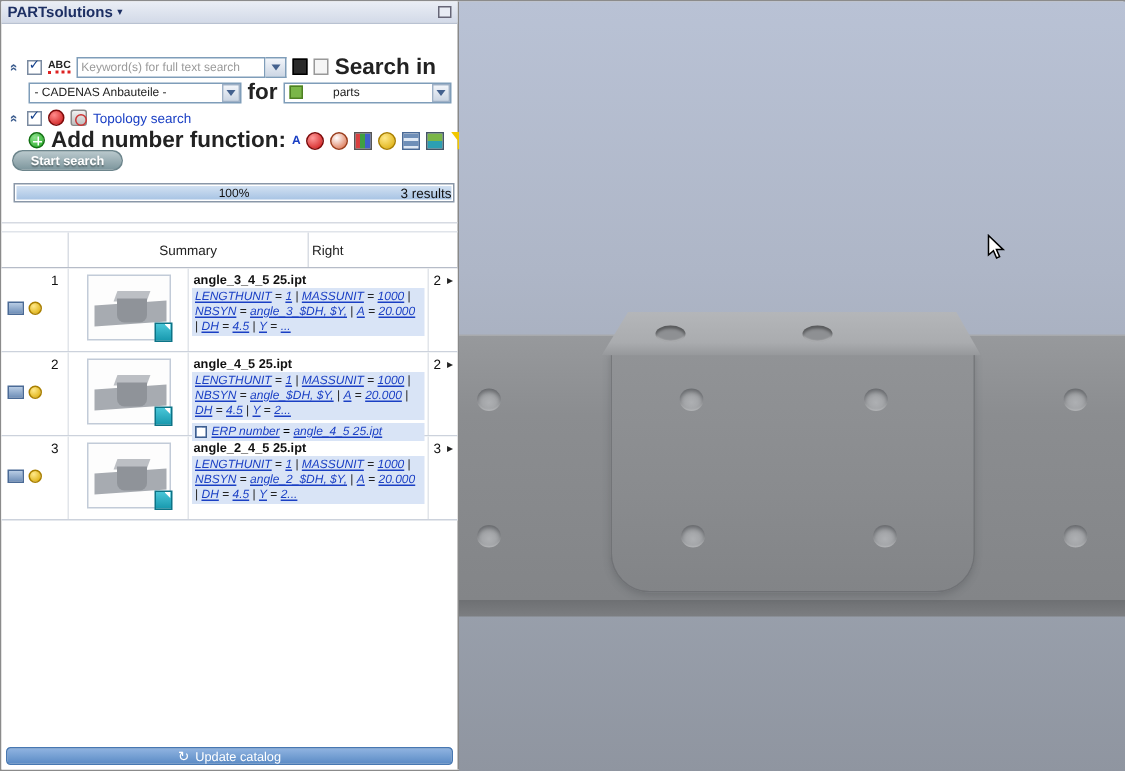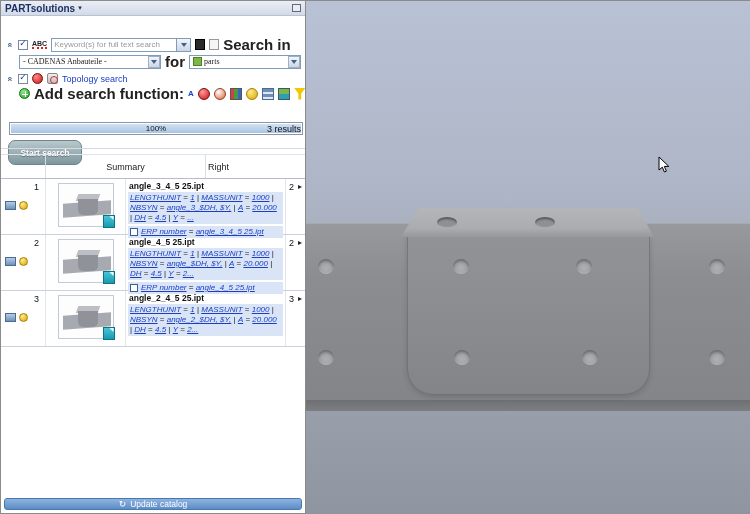--- a/index.html
+++ b/index.html
@@ -35,21 +35,21 @@
   .chk { font-size:9px; color:#16418c; font-style:normal; line-height:1; margin-top:-2px; }
   .abc { font-size:7px; font-weight:bold; color:#222; border-bottom:2px dotted #d22; line-height:1.1; }
   .kw { width:126px; height:14px; border:1px solid #7f9db9; font-size:8px; padding:0 2px; color:#333; }
   .kw::placeholder { color:#9a9a9a; }
   .dd { width:14px; height:14px; margin-left:-4px; background:linear-gradient(#f2f5fa,#ccd6e4); border:1px solid #7f9db9; border-left:0; display:flex; align-items:center; justify-content:center; }
   .arr { width:0; height:0; border-left:3px solid transparent; border-right:3px solid transparent; border-top:4px solid #44618e; }
   .ic-dark { width:10px; height:11px; background:#2b2b2b; border:1px solid #000; }
   .ic-light { width:10px; height:11px; background:#f5f5f5; border:1px solid #999; }
   .lbl { font-size:15px; color:#222; white-space:nowrap;font-weight:bold; }
 
-  .combo { height:14px; border:1px solid #7f9db9; background:#fff; display:flex; align-items:center; font-size:8px; padding-left:3px; gap:2px;font-family:Liberation Serif, serif; }
+  .combo { height:14px; border:1px solid #7f9db9; background:#fff; display:flex; align-items:center; font-size:8px; padding-left:3px; gap:20px; }
   .combo-txt { white-space:nowrap; overflow:hidden; }
   .dd2 { width:12px; height:12px; margin-left:auto; margin-right:0; background:linear-gradient(#f2f5fa,#ccd6e4); border:1px solid #9eb0c6; display:flex; align-items:center; justify-content:center; flex:none; }
   .ic-cube { width:9px; height:9px; background:#7ab648; border:1px solid #4e8022; flex:none; }
 
   .ic-geo { width:11px; height:11px; border-radius:50%; background:radial-gradient(circle at 35% 30%,#ff8a8a,#c91414); border:1px solid #7d0a0a; flex:none; }
   .ic-geo2 { width:11px; height:11px; background:linear-gradient(#f0f0f0,#bfbfbf); border:1px solid #8a8a8a; border-radius:2px; flex:none; position:relative; }
   .ic-geo2::after { content:""; position:absolute; left:2px; top:2px; width:6px; height:6px; border-radius:50%; border:1.5px solid #c33; }
   .link { color:#1a3fc4; font-size:9px; cursor:pointer; }
 
   .ic-plus { width:11px; height:11px; border-radius:50%; background:radial-gradient(circle at 35% 30%,#8fe48f,#1da51d); border:1px solid #127012; position:relative; flex:none; }
@@ -60,21 +60,21 @@
   .fx { width:12px; height:12px; display:inline-block; flex:none; }
   .fx-a { font-size:8px; font-weight:bold; color:#1a3fc4; width:auto; line-height:12px; }
   .fx-red { border-radius:50%; background:radial-gradient(circle at 35% 30%,#ff9a9a,#cc1212); border:1px solid #7d0a0a; }
   .fx-ball { border-radius:50%; background:radial-gradient(circle at 35% 30%,#fff,#d8623a); border:1px solid #9a3d1c; }
   .fx-cubes { background:linear-gradient(90deg,#d84040 33%,#40a040 33% 66%,#4060c8 66%); border:1px solid #555; }
   .fx-coins { border-radius:50%; background:radial-gradient(circle at 35% 30%,#ffe98a,#d9a800); border:1px solid #a97f00; }
   .fx-layers { background:repeating-linear-gradient(#6f8fb8 0 3px,#dfe8f4 3px 5px); border:1px solid #4a6a96; }
   .fx-tree { background:linear-gradient(#7ab648 50%,#2d9fb2 50%); border:1px solid #456; }
   .fx-funnel { background:#f2c700; clip-path:polygon(0 0,100% 0,62% 50%,62% 100%,38% 100%,38% 50%); }
 
-  .start-btn { position:absolute; left:7px; top:99px; width:74px; height:25px; border-radius:7px; background:linear-gradient(#b9c8cc,#7e979e); border:1px solid #6d858c; color:#fff; font-size:8.5px; font-weight:bold; display:flex; align-items:center; justify-content:center; text-shadow:0 1px 1px rgba(0,0,0,.35); cursor:pointer;margin-top:40px; }
+  .start-btn { position:absolute; left:7px; top:99px; width:74px; height:14px; border-radius:7px; background:linear-gradient(#b9c8cc,#7e979e); border:1px solid #6d858c; color:#fff; font-size:8.5px; font-weight:bold; display:flex; align-items:center; justify-content:center; text-shadow:0 1px 1px rgba(0,0,0,.35); cursor:pointer; }
 
   .prog { position:absolute; left:8px; top:121px; width:294px; height:13px; border:1px solid #8a97a8; background:#fff; }
   .prog-fill { position:absolute; inset:1px; background:linear-gradient(#d2e1f2,#a8c4e4); }
   .prog-txt { position:absolute; inset:0; display:flex; align-items:center; justify-content:center; font-size:8px; color:#111; }
   .results-lbl { position:absolute; left:266px; top:123px; font-size:9px; color:#111; }
 
   .sep { position:absolute; top:147px; left:0; right:0; height:1px; background:#d6dae2; }
 
   .tbl { position:absolute; top:153px; left:0; right:0; font-size:9px; }
   .w1 { width:45px; flex:none; }
@@ -190,21 +190,21 @@
       <span class="cb">
           <i class="chk">✓</i>
         </span>
       <span class="ic-geo"></span>
       <span class="ic-geo2"></span>
       <a class="link">Topology search</a>
     </div>
 
     <div class="ctl-row" style="top:85px; padding-left:14px">
       <span class="ic-plus"></span>
-      <span class="lbl">Add search function:</span>
+      <span class="lbl">Add number function:</span>
       <span class="fx fx-a">A</span>
       <span class="fx fx-red"></span>
       <span class="fx fx-ball"></span>
       <span class="fx fx-cubes"></span>
       <span class="fx fx-coins"></span>
       <span class="fx fx-layers"></span>
       <span class="fx fx-tree"></span>
       <span class="fx fx-funnel"></span>
     </div>
 
@@ -241,24 +241,20 @@
             <span class="t-flange"></span>
             <span class="t-bracket"></span>
             <span class="doc-ic">
                 <i class="fold"></i>
               </span>
           </div>
         </div>
         <div class="w3 c3">
           <div class="rtitle">angle_3_4_5 25.ipt</div>
           <div class="params"><span class="lnk">LENGTHUNIT</span><span> = </span><span class="lnk">1</span><span> | </span><span class="lnk">MASSUNIT</span><span> = </span><span class="lnk">1000</span><span> | </span><span class="lnk">NBSYN</span><span> = </span><span class="lnk">angle_3_$DH, $Y,</span><span> | </span><span class="lnk">A</span><span> = </span><span class="lnk">20.000</span><span> | </span><span class="lnk">DH</span><span> = </span><span class="lnk">4.5</span><span> | </span><span class="lnk">Y</span><span> = </span><span class="lnk">...</span></div>
-          <div class="erp">
-            <span class="ic-erp"></span>
-            <span class="erpline"><span class="lnk">ERP number</span><span> = </span><span class="lnk">angle_3_4_5 25.ipt</span></span>
-          </div>
         </div>
         <div class="w4 c4">
           <span class="rv">2</span>
           <span class="exp">▸</span>
         </div>
       </div>
 
       <div class="trow">
         <div class="w1 c1">
           <div class="idx">2</div>

